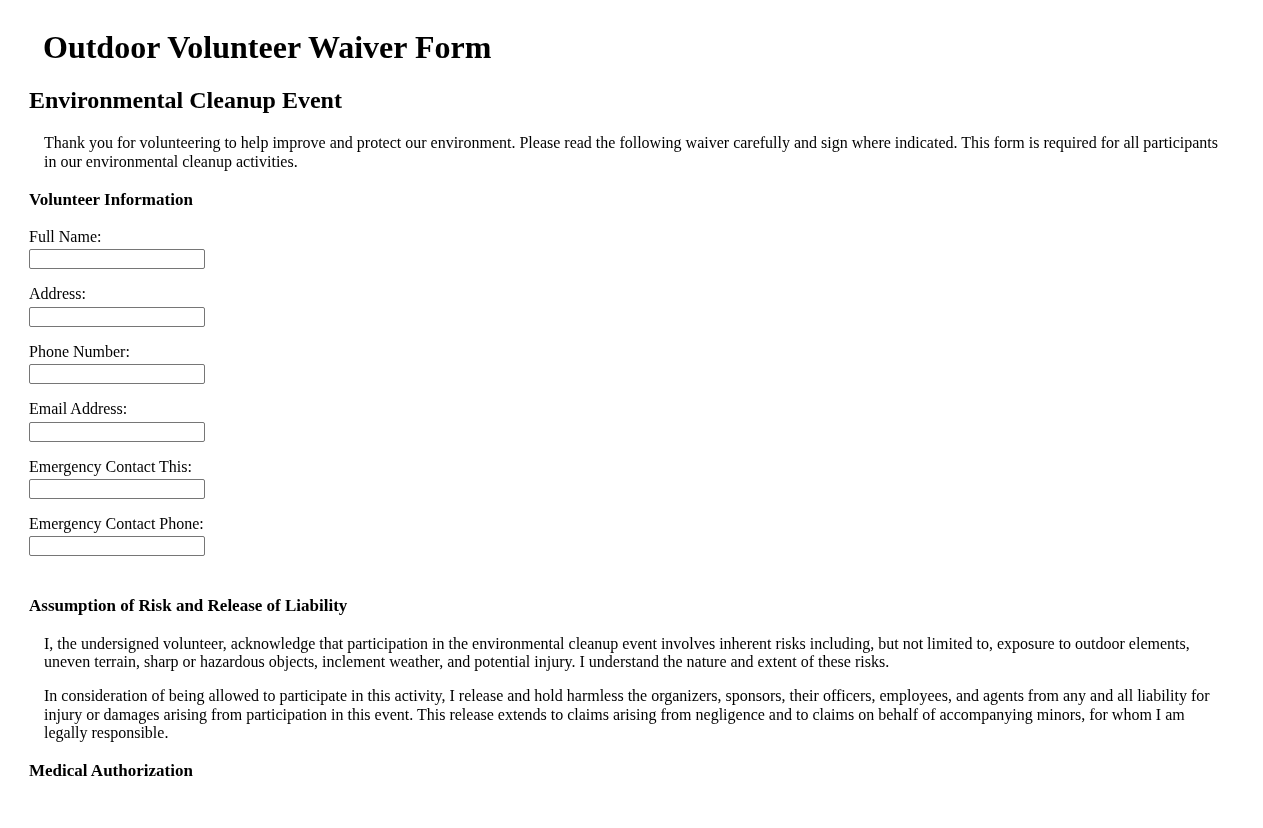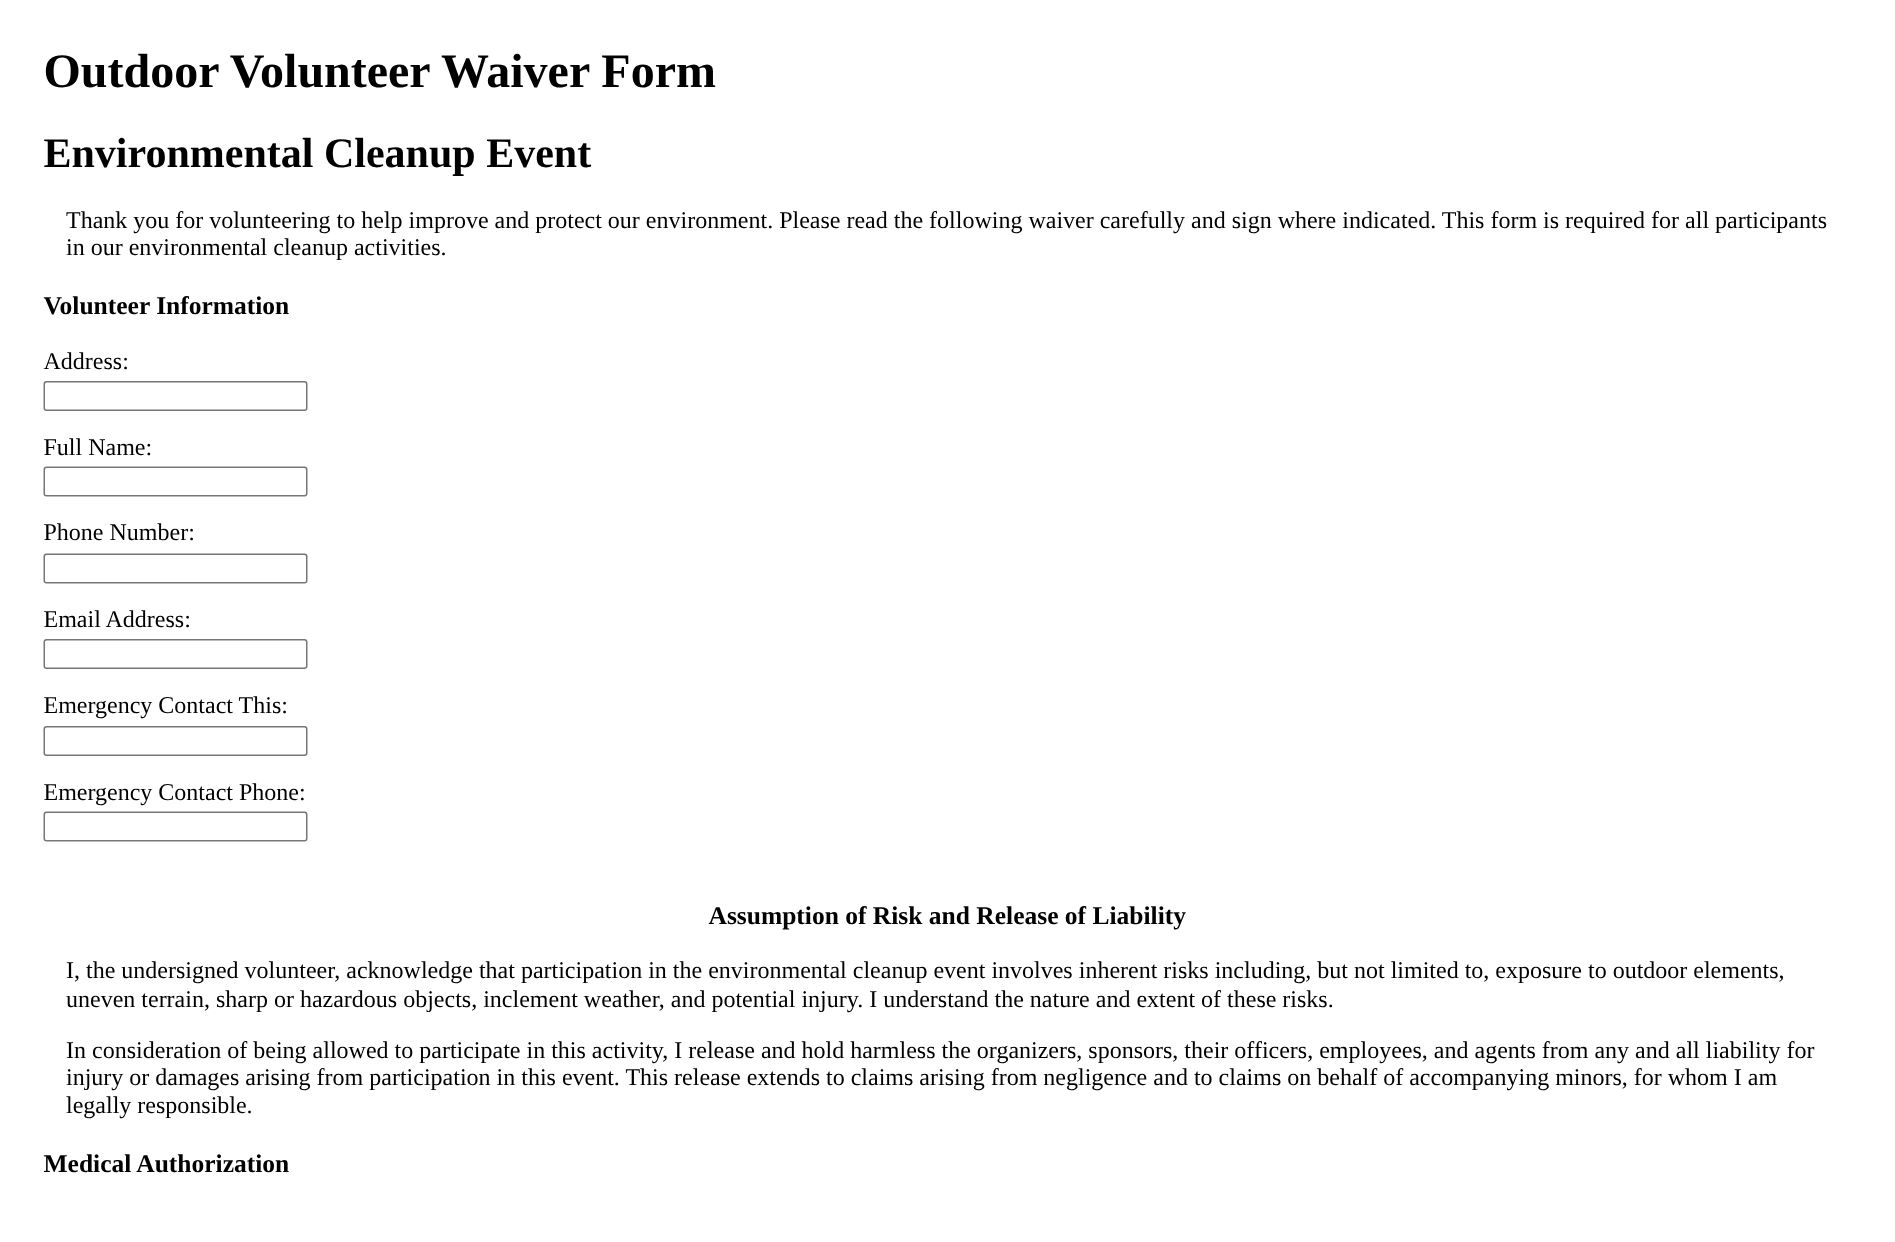--- a/index.html
+++ b/index.html
@@ -19,38 +19,37 @@
     box-sizing: border-box;
     width: 1263px;
     padding: 8px 29px 0 29px;
   }
   .content {
     width: 1205px;
   }
   h1 {
     font-size: 32px;
     font-weight: bold;
-    margin: 21px 0;
+    margin: 21px 14px;
     line-height: 1.15;
   }
   h2 {
-    font-size: 28px;
+    font-size: 24px;
     font-weight: bold;
     margin: 20px 0;
     line-height: 1.15;
   }
   h3 {
     font-size: 17px;
     font-weight: bold;
     margin: 18.7px 0;
     line-height: 1.15;
   }
   h3.assumption-heading {
     margin-top: 40px;
-    text-align: center;
   }
   p {
     margin: 16px 15px;
     line-height: 1.15;
   }
   p.field {
     margin: 16px 0;
   }
   p.field label {
     display: inline-block;
@@ -80,26 +79,26 @@
 
     <h2>Environmental Cleanup Event</h2>
 
     <p>Thank you for volunteering to help improve and protect our environment. Please read the following waiver carefully and sign where indicated. This form is required for all participants in our environmental cleanup activities.</p>
 
     <h3>Volunteer Information</h3>
 
     <form>
 
       <p class="field">
-        <label>Address:</label><br>
+        <label>Full Name:</label><br>
         <input type="text" value="" style="">
       </p>
 
       <p class="field">
-        <label>Full Name:</label><br>
+        <label>Address:</label><br>
         <input type="text" value="" style="">
       </p>
 
       <p class="field">
         <label>Phone Number:</label><br>
         <input type="text" value="" style="">
       </p>
 
       <p class="field">
         <label>Email Address:</label><br>

